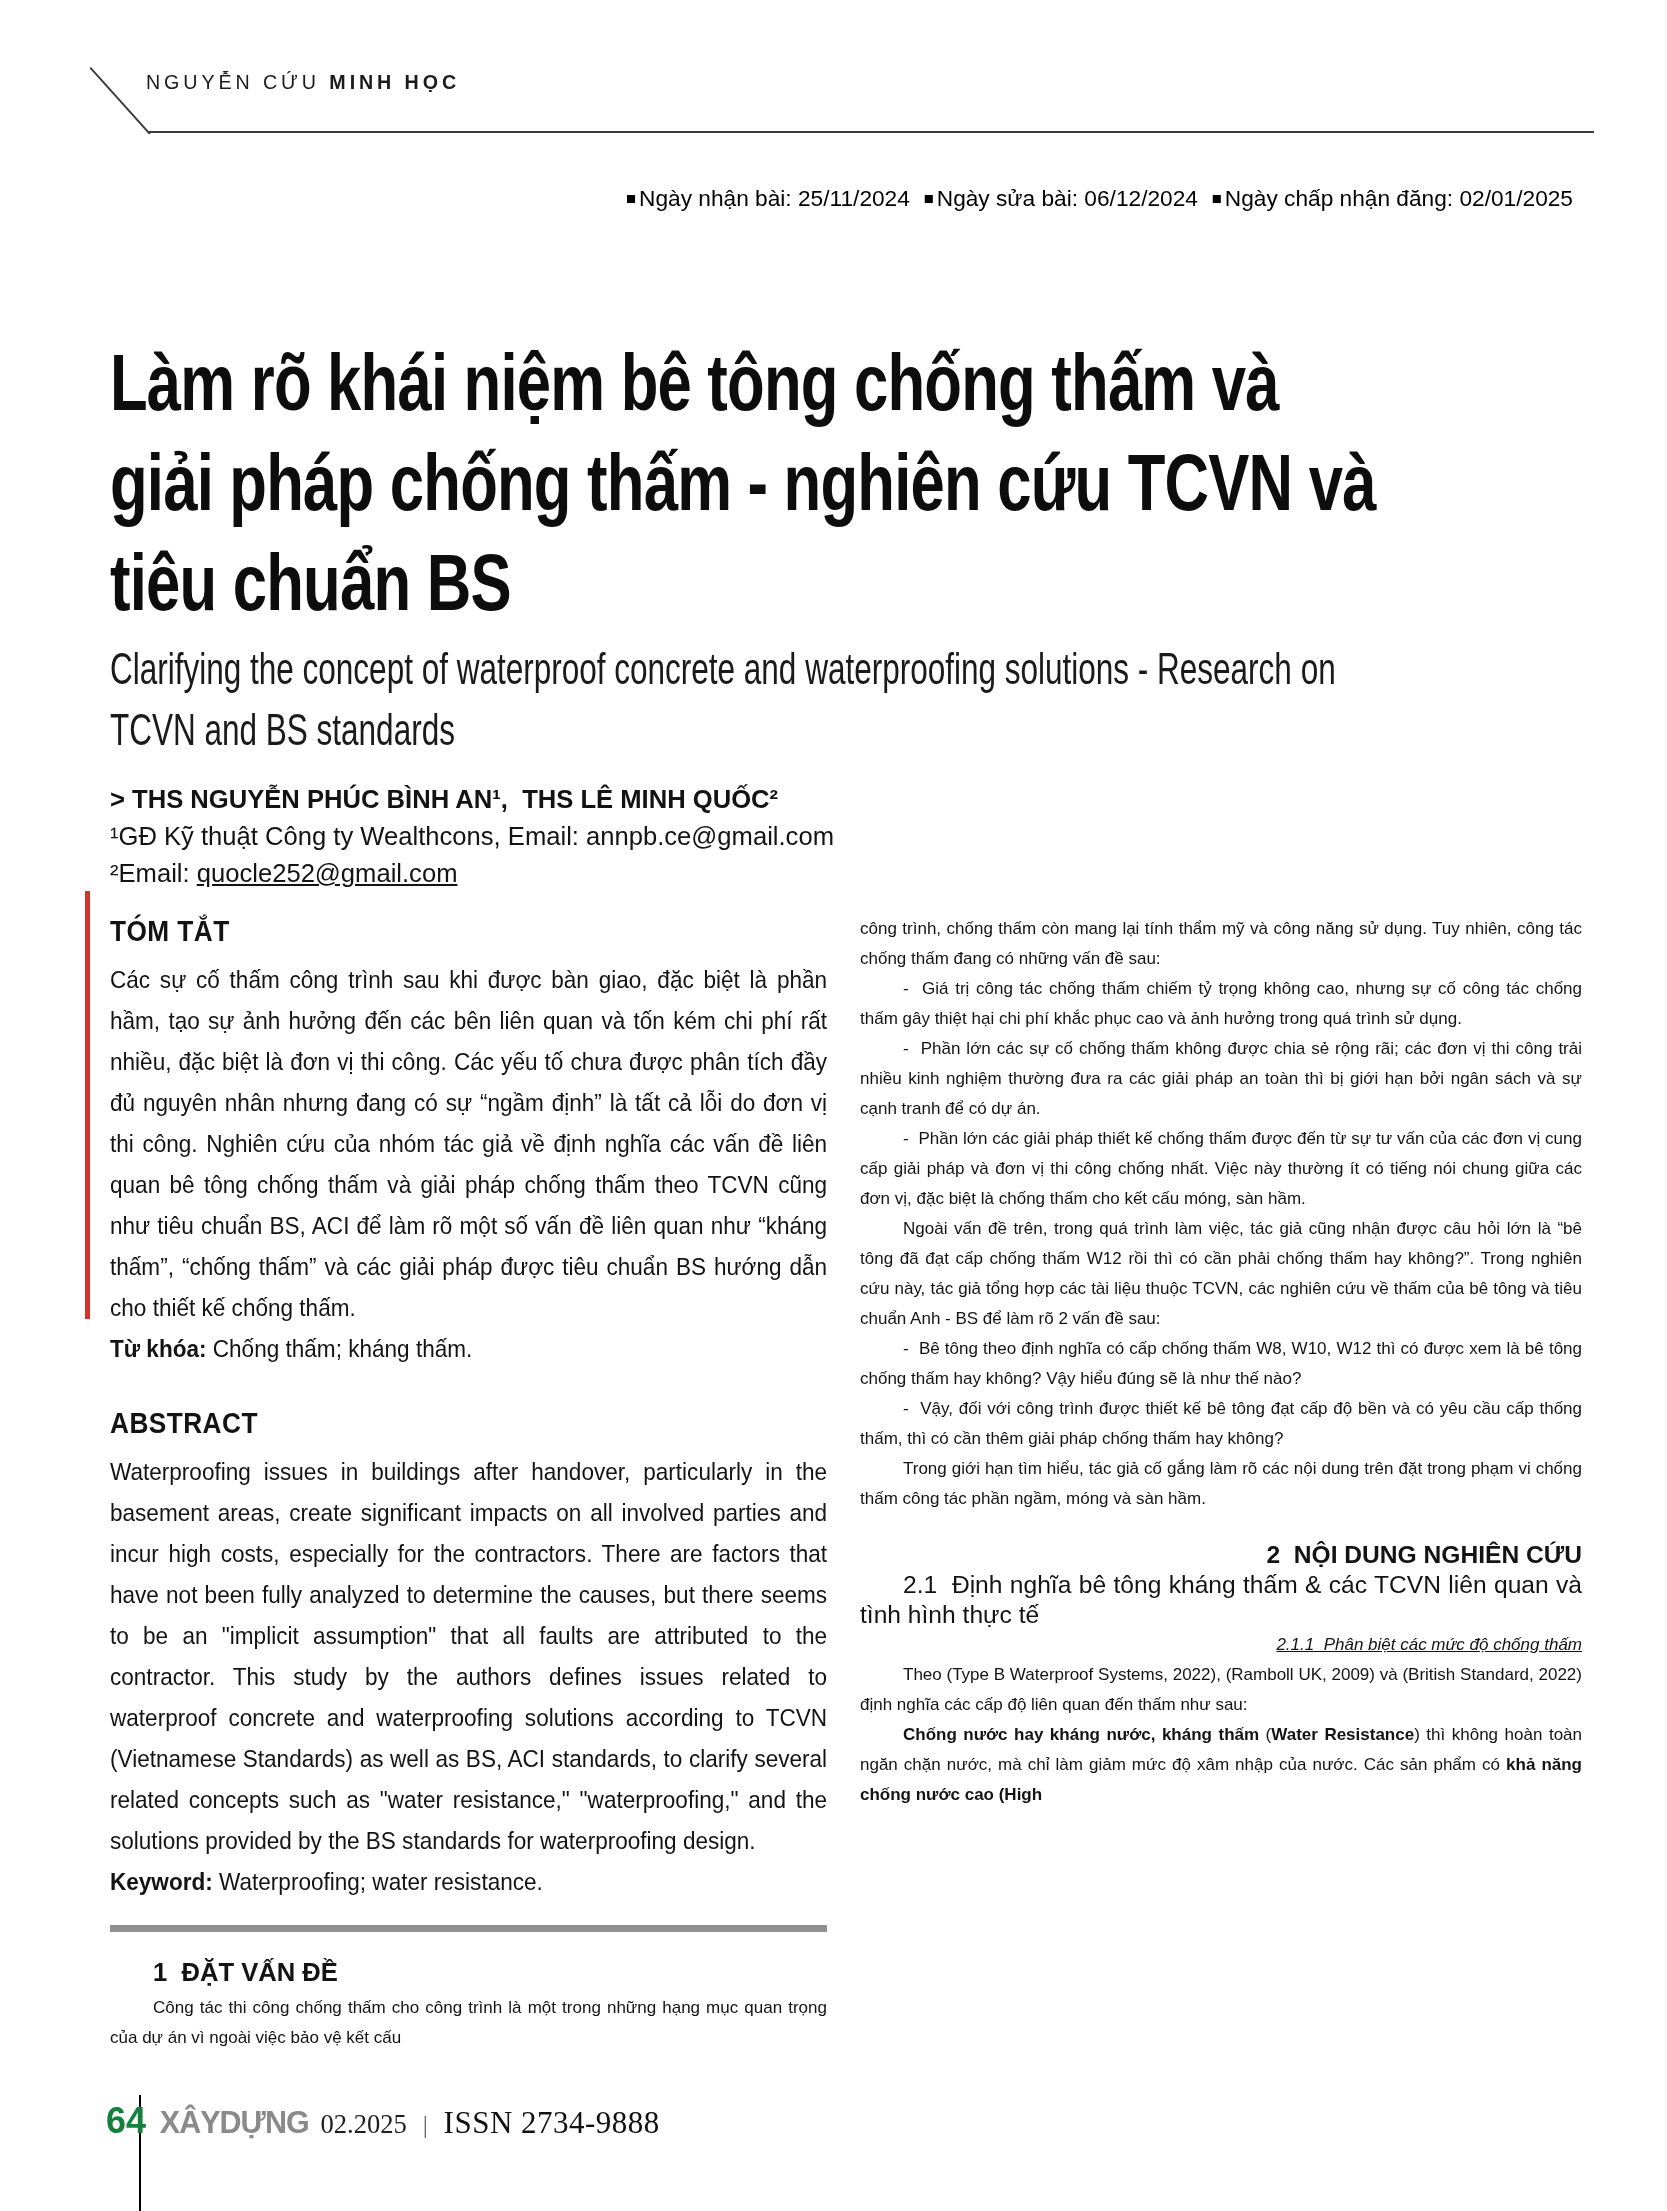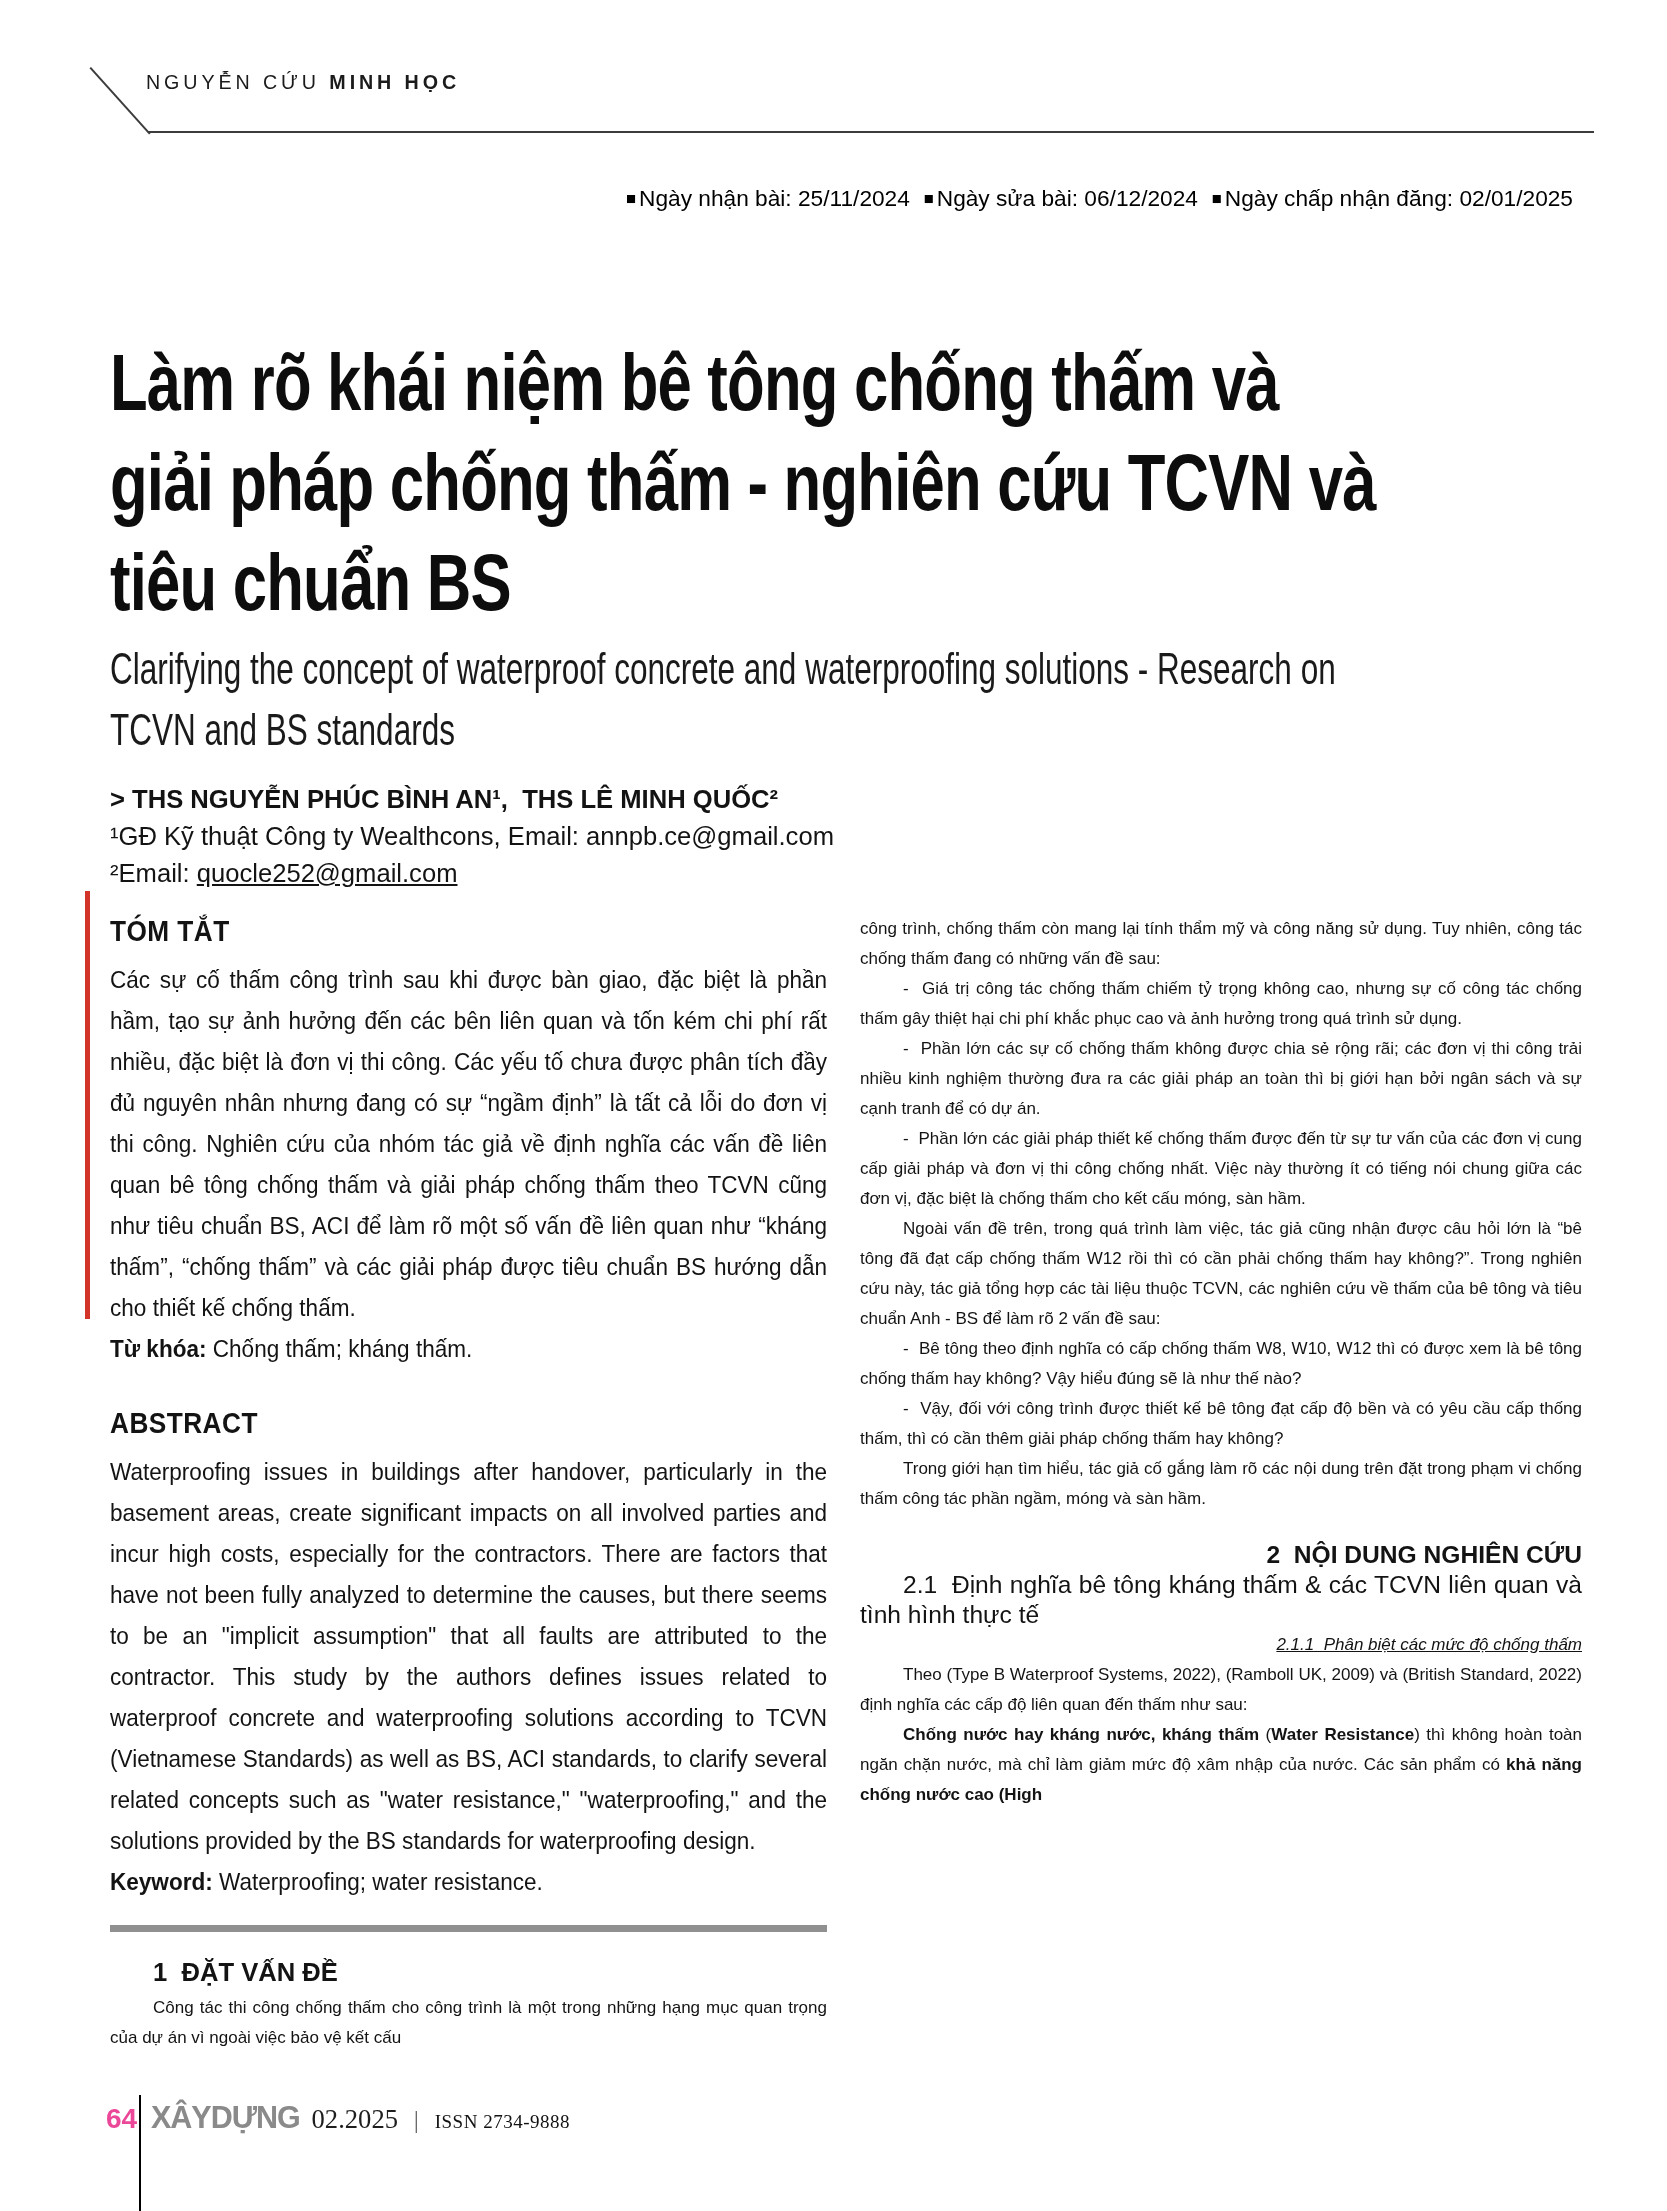--- a/index.html
+++ b/index.html
@@ -41,25 +41,25 @@
   .divider{width:717px;height:6.9px;background:#909090;margin:23.6px 0 25.6px 0;}
   .sec1-h{font-size:25.6px;font-weight:700;padding-left:43px;margin:0 0 5.9px 0;}
   .rp{font-size:17px;line-height:30px;text-align:justify;margin:0;}
   .flush{text-indent:0;}
   .indent{text-indent:43px;}
   .h-num{font-weight:700;text-indent:43px;margin-top:25.6px;text-align:right;font-size:24.6px;}
   .h-sub{font-weight:400;text-indent:43px;text-align:justify;font-size:24.6px;}
   .h-italic{font-style:italic;text-indent:43px;text-align:right;text-decoration:underline;}
   
   .footer{position:absolute;left:106px;top:2100px;display:flex;align-items:baseline;white-space:nowrap;}
-  .pagenum{font-size:28px;font-weight:700;color:#ec4899;}
+  .pagenum{font-size:36px;font-weight:700;color:#15803d;}
   .logo{margin-left:13.8px;font-size:30.5px;font-weight:700;color:#8a8a8a;letter-spacing:-1px;}
   .issue{margin-left:11.8px;font-family:"Liberation Serif",serif;font-size:26.6px;color:#1e1e1e;}
   .fsep{margin-left:15.8px;color:#666;font-family:"Liberation Serif",serif;font-size:25.6px;}
-  .issn{margin-left:15.8px;font-family:"Liberation Serif",serif;font-size:19px;letter-spacing:0.5px;color:#111;}
+  .issn{margin-left:15.8px;font-family:"Liberation Serif",serif;font-size:31px;letter-spacing:0.5px;color:#111;}
   .footer-vline{position:absolute;left:139px;top:2095px;width:2px;height:116px;background:#000;}
 </style>
 </head>
 <body>
 
 <div class="page">
 
   <div class="diag-line"></div>
   <div class="kicker">
     <span class="light">NGUYỄN CỨU </span><span class="heavy">MINH HỌC</span>

